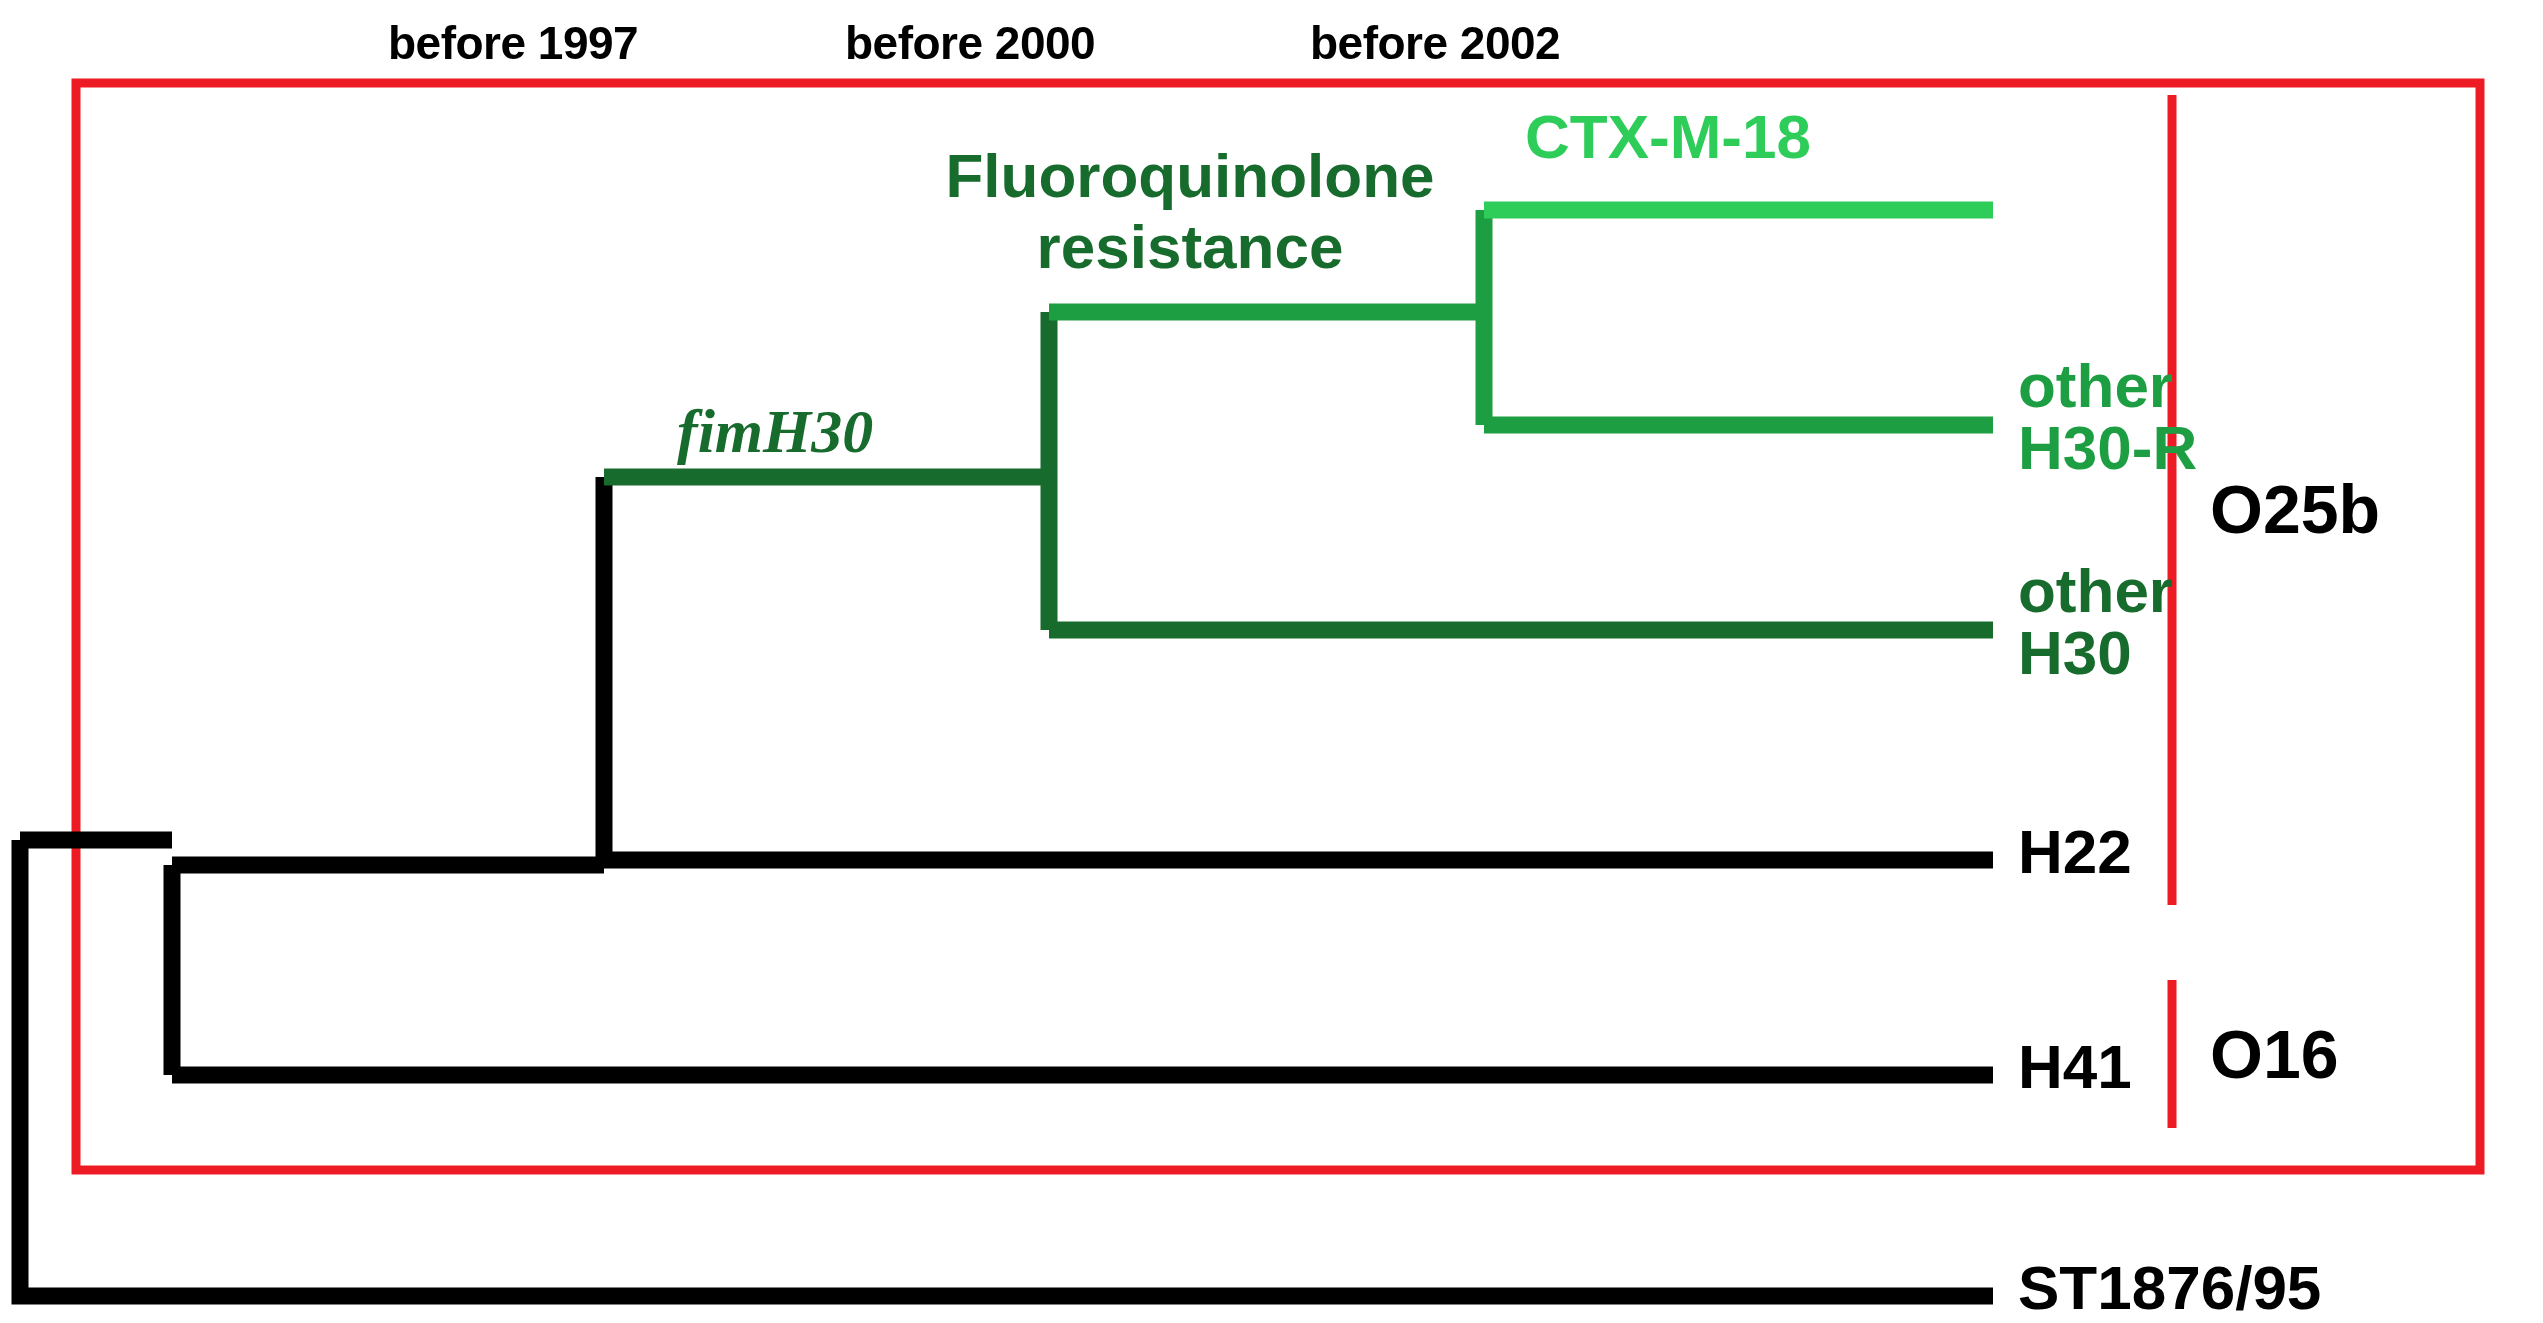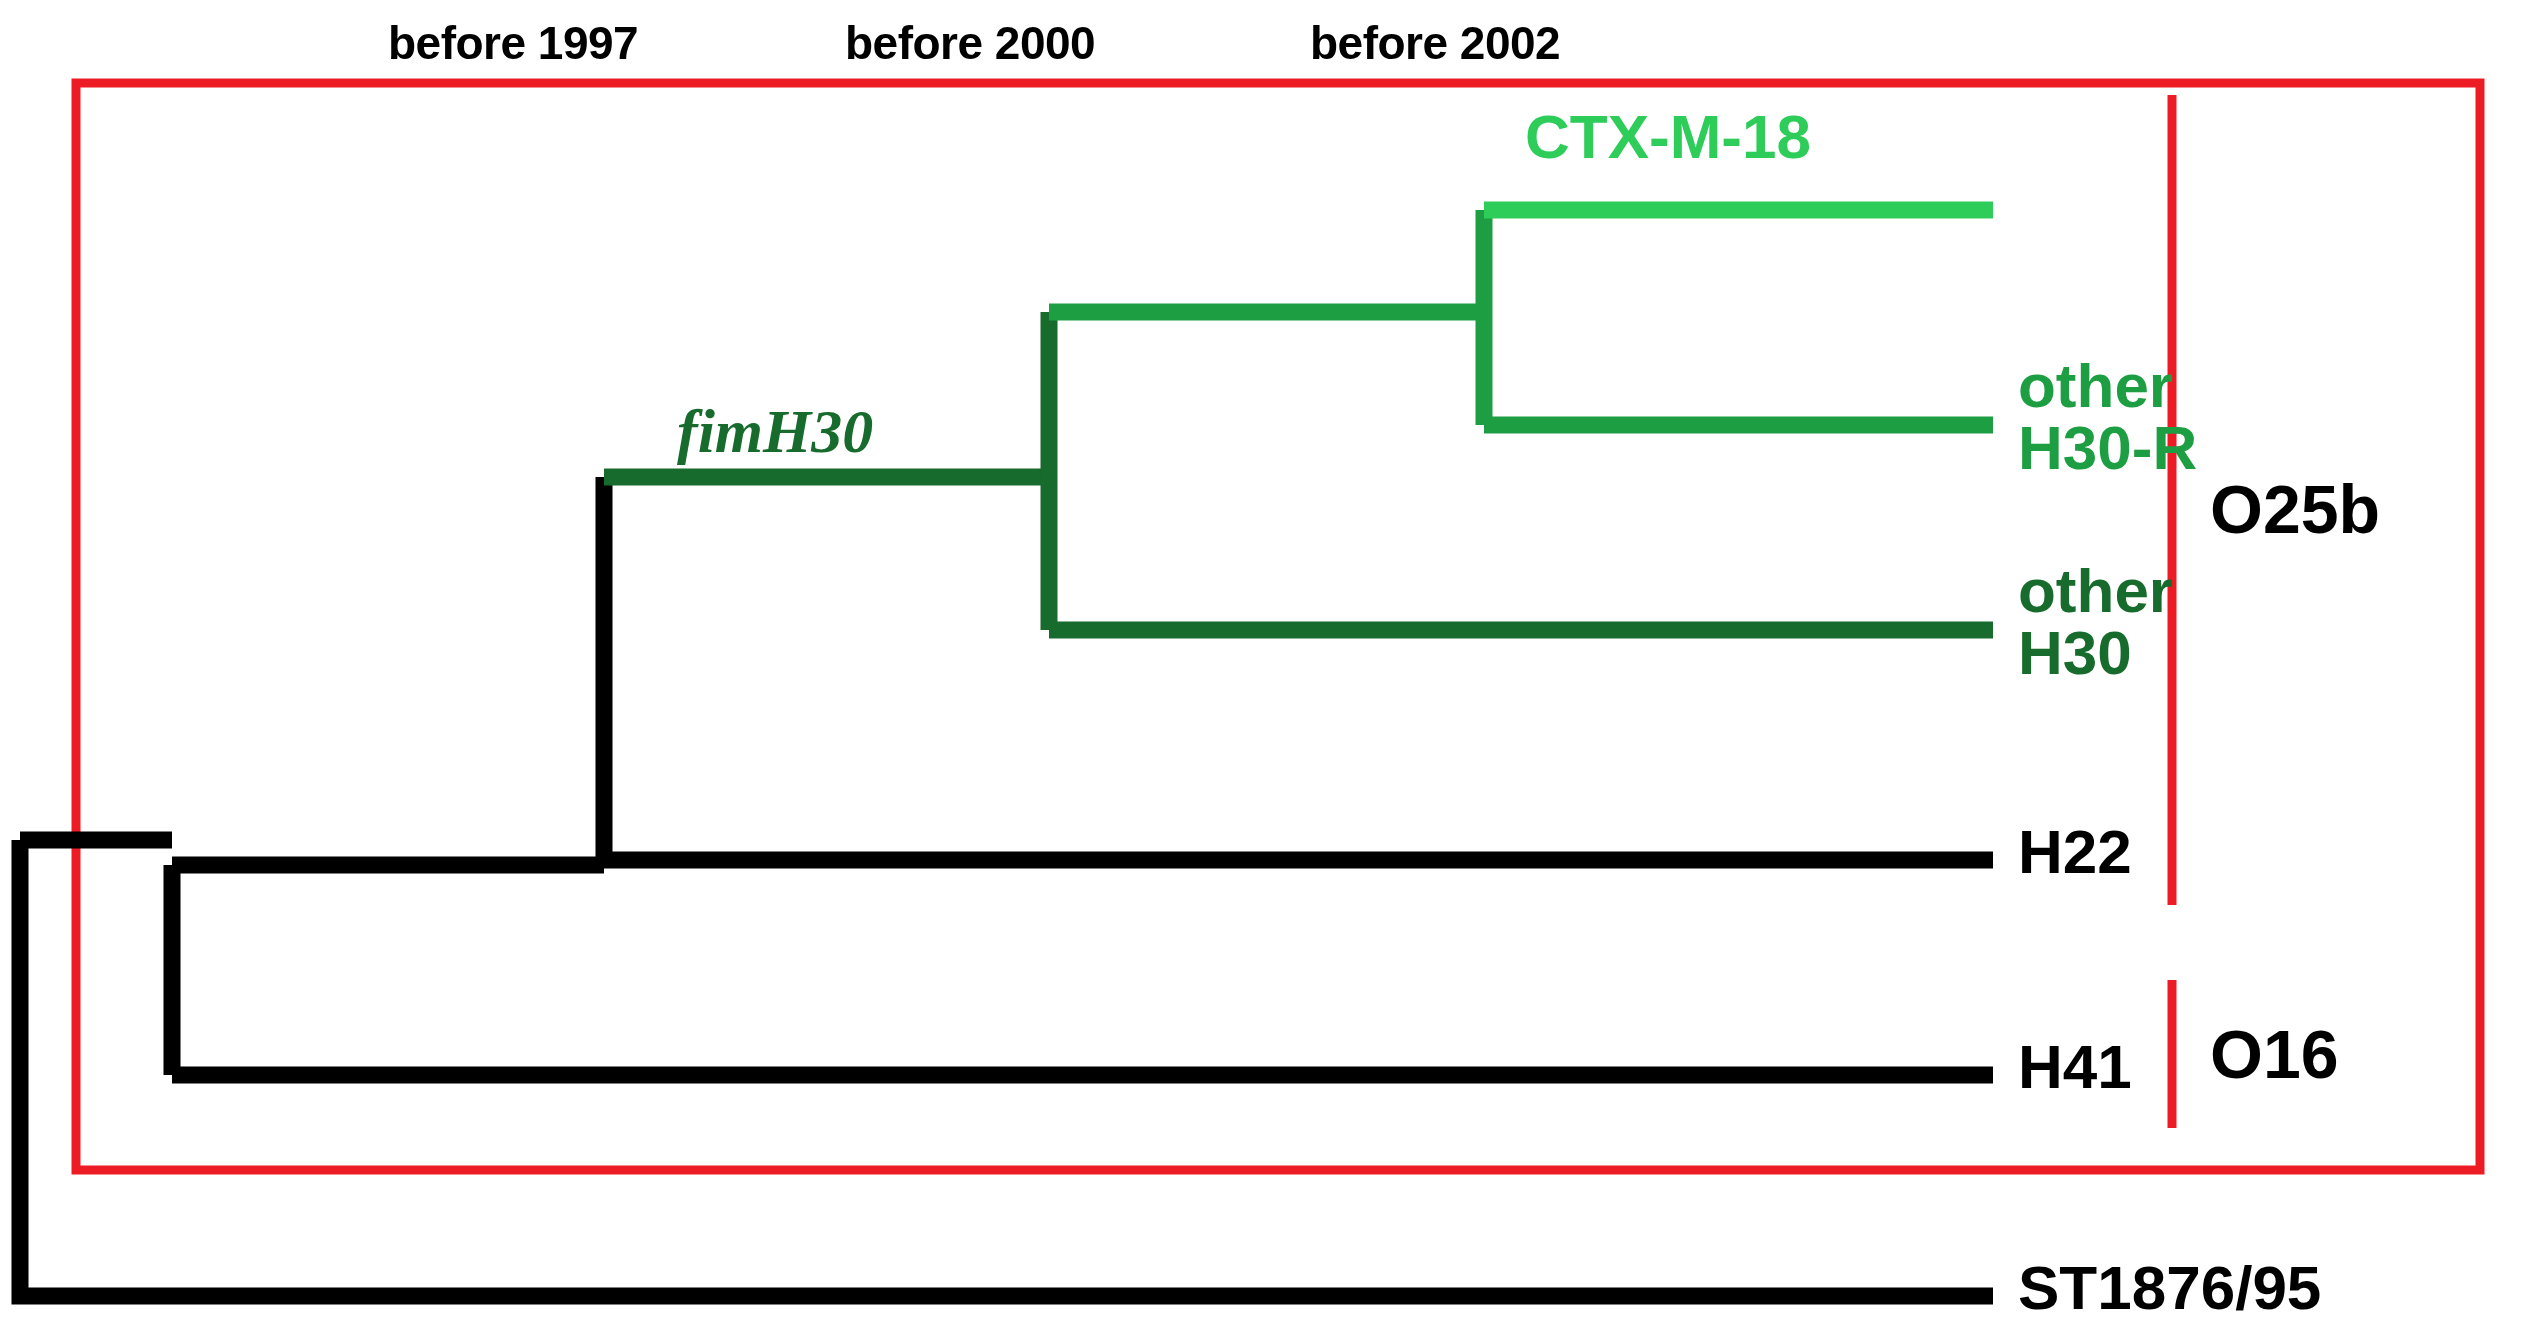--- a/index.html
+++ b/index.html
@@ -125,20 +125,24 @@
     <path d="M 2172 960 L 2172 1108" fill="none" stroke="#ED1C24" stroke-width="9"></path>
   </svg>
 
   <div class="lbl era" style="left:388px; top:0px;">before 1997</div>
   <div class="lbl era" style="left:845px; top:0px;">before 2000</div>
   <div class="lbl era" style="left:1310px; top:0px;">before 2002</div>
 
 
   <div class="lbl annot-italic" style="left:677px; top:380px;">fimH30</div>
 
+  <div style="position:absolute; left:880px; top:120px; width:620px; text-align:center;">
+    <div class="annot-dark" style="position:static;">Fluoroquinolone</div>
+    <div class="annot-dark" style="position:static;">resistance</div>
+  </div>
 
   <div class="lbl annot-bright" style="left:1525px; top:85px;">CTX-M-18</div>
 
 
   <div style="position:absolute; left:2018px; top:335px;">
     <div class="tip-mid" style="position:static;">other</div>
     <div class="tip-mid" style="position:static;">H30-R</div>
   </div>
 
   <div style="position:absolute; left:2018px; top:540px;">

